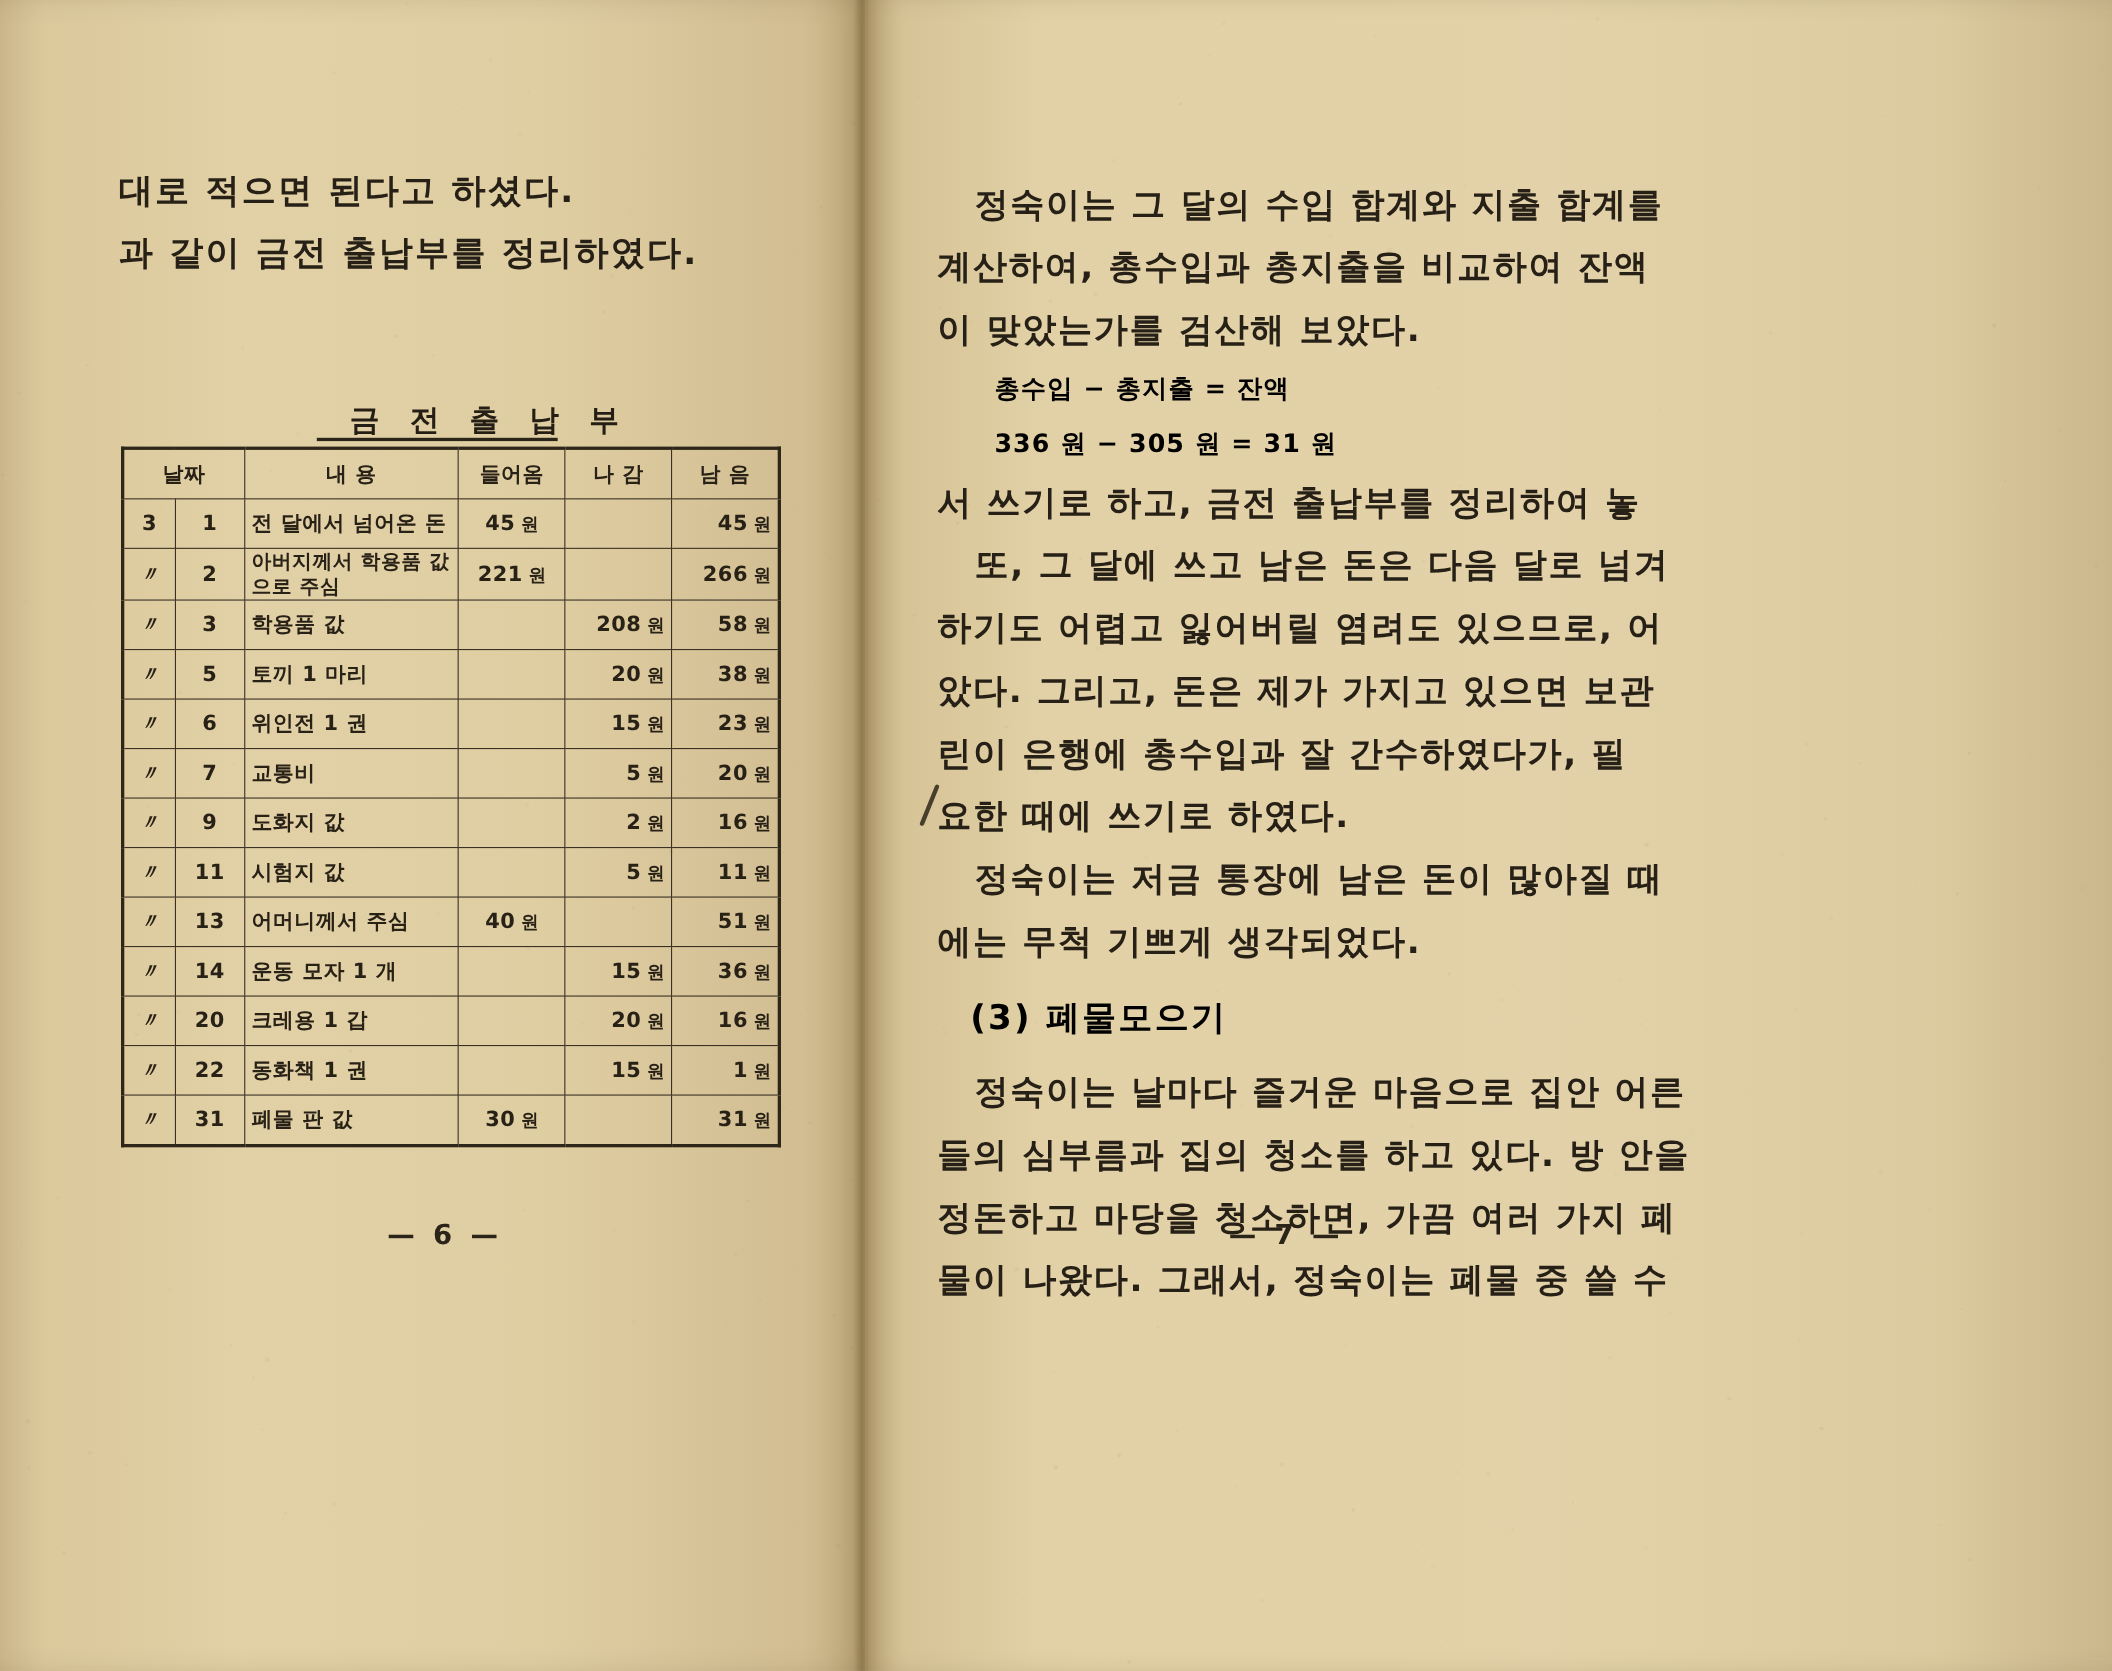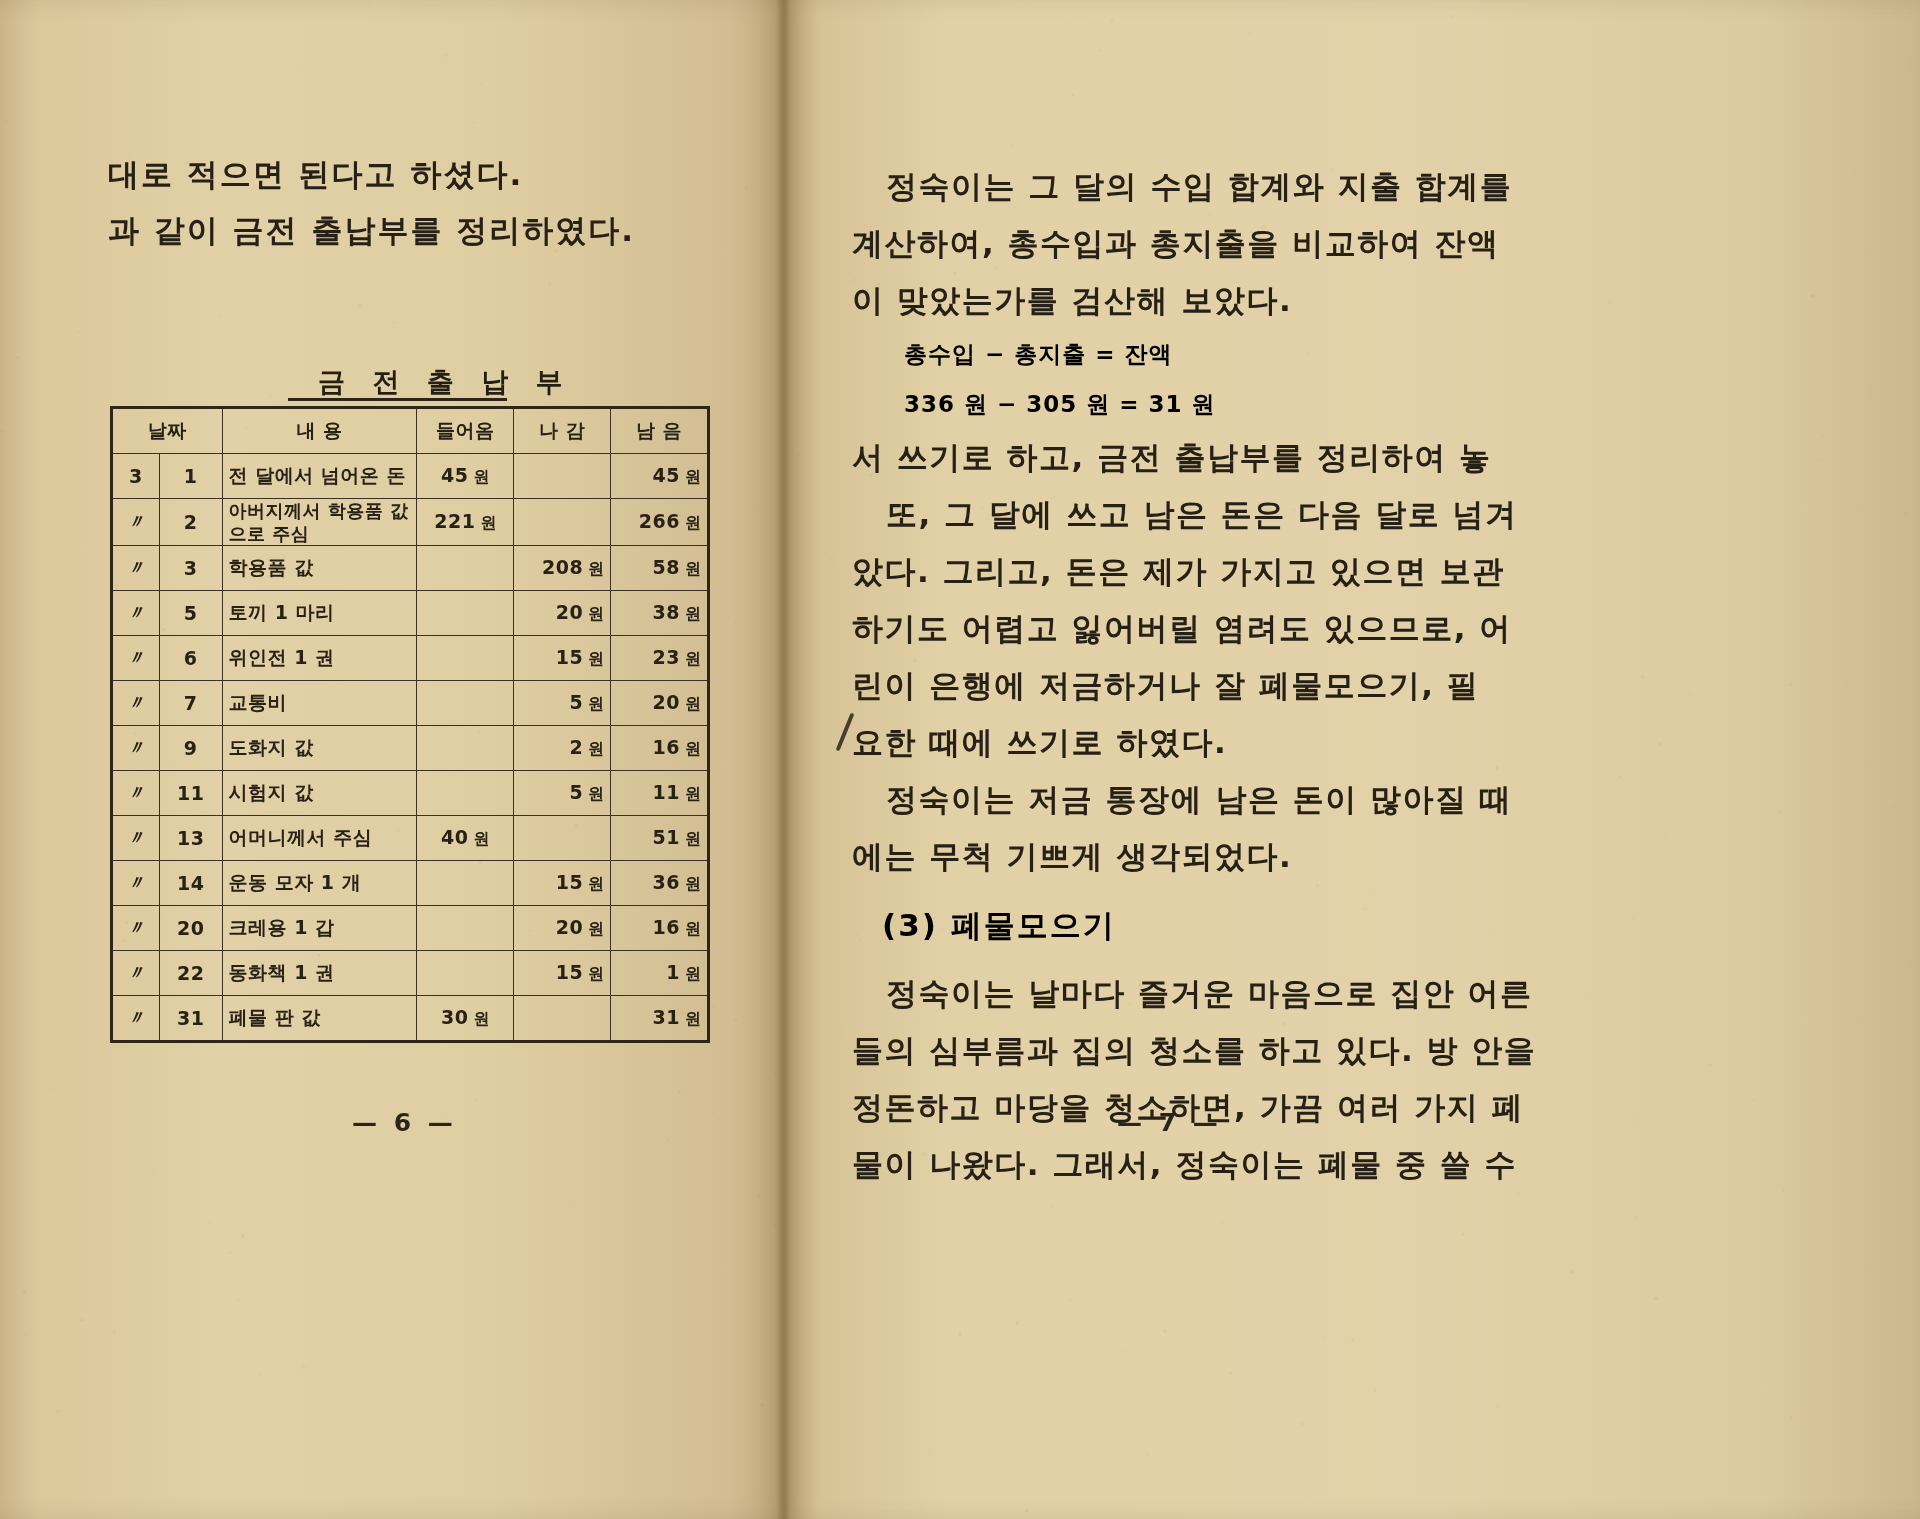--- a/index.html
+++ b/index.html
@@ -215,23 +215,23 @@
 <div id="rightBody">
   <div class="rline rindent">정숙이는 그 달의 수입 합계와 지출 합계를</div>
   <div class="rline">계산하여, 총수입과 총지출을 비교하여 잔액</div>
   <div class="rline">이 맞았는가를 검산해 보았다.</div>
 
   <div class="formula">총수입 − 총지출 = 잔액</div>
   <div class="formula">336 원 − 305 원 = 31 원</div>
 
   <div class="rline">서 쓰기로 하고, 금전 출납부를 정리하여 놓</div>
   <div class="rline rindent">또, 그 달에 쓰고 남은 돈은 다음 달로 넘겨</div>
+  <div class="rline">하기도 어렵고 잃어버릴 염려도 있으므로, 어</div>
   <div class="rline">았다.  그리고, 돈은 제가 가지고 있으면 보관</div>
-  <div class="rline">하기도 어렵고 잃어버릴 염려도 있으므로, 어</div>
-  <div class="rline">린이 은행에 저금하거나 잘 폐물모으기, 필</div>
+  <div class="rline">린이 은행에 총수입과 잘 간수하였다가, 필</div>
   <div class="rline">요한 때에 쓰기로 하였다.</div>
 
   <div class="rline rindent">정숙이는 저금 통장에 남은 돈이 많아질 때</div>
   <div class="rline">에는 무척 기쁘게 생각되었다.</div>
 
   <div class="sect">(3)  폐물모으기</div>
 
   <div class="rline rindent">정숙이는 날마다 즐거운 마음으로 집안 어른</div>
   <div class="rline">들의 심부름과 집의 청소를 하고 있다. 방 안을</div>
   <div class="rline">정돈하고 마당을 청소하면, 가끔 여러 가지 폐</div>

